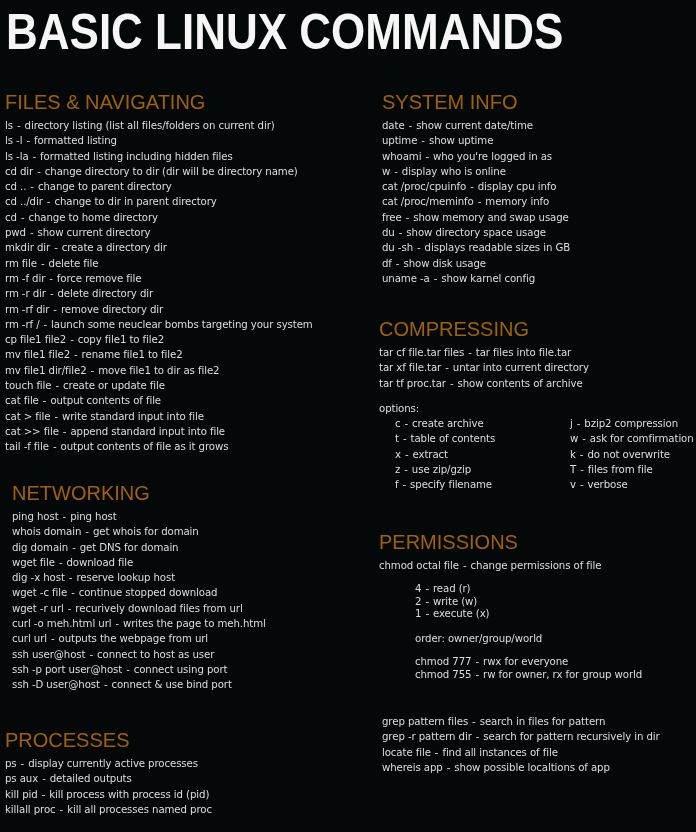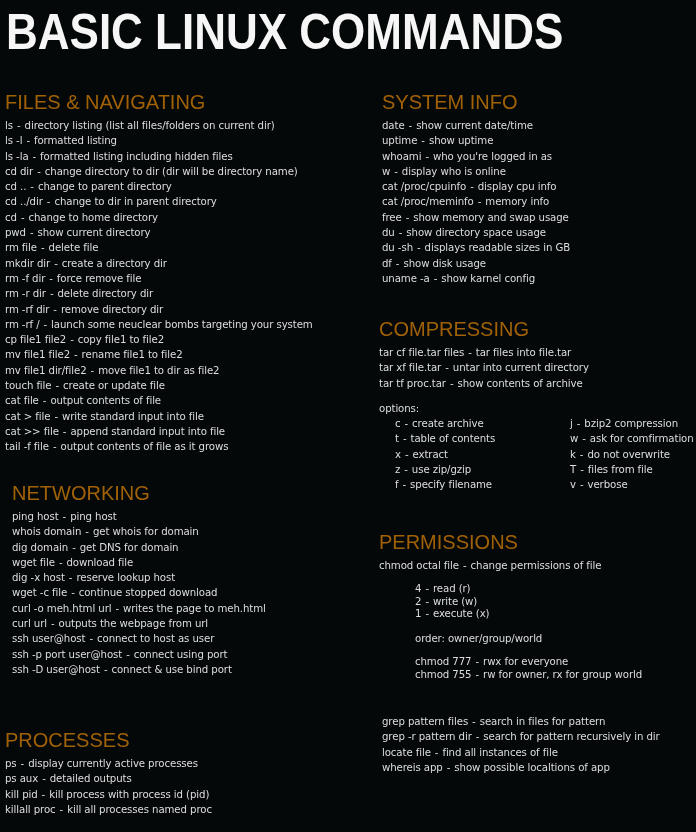--- a/index.html
+++ b/index.html
@@ -44,22 +44,22 @@
   <div class="sec-head">FILES &amp; NAVIGATING</div>
   <div>
       <div class="line"><span>ls</span><span class="sep">-</span><span>directory listing (list all files/folders on current dir)</span></div>
       <div class="line"><span>ls -l</span><span class="sep">-</span><span>formatted listing</span></div>
       <div class="line"><span>ls -la</span><span class="sep">-</span><span>formatted listing including hidden files</span></div>
       <div class="line"><span>cd dir</span><span class="sep">-</span><span>change directory to dir (dir will be directory name)</span></div>
       <div class="line"><span>cd ..</span><span class="sep">-</span><span>change to parent directory</span></div>
       <div class="line"><span>cd ../dir</span><span class="sep">-</span><span>change to dir in parent directory</span></div>
       <div class="line"><span>cd</span><span class="sep">-</span><span>change to home directory</span></div>
       <div class="line"><span>pwd</span><span class="sep">-</span><span>show current directory</span></div>
+      <div class="line"><span>mkdir dir</span><span class="sep">-</span><span>create a directory dir</span></div>
       <div class="line"><span>rm  file</span><span class="sep">-</span><span>delete file</span></div>
-      <div class="line"><span>mkdir dir</span><span class="sep">-</span><span>create a directory dir</span></div>
       <div class="line"><span>rm -f dir</span><span class="sep">-</span><span>force remove file</span></div>
       <div class="line"><span>rm -r dir</span><span class="sep">-</span><span>delete directory dir</span></div>
       <div class="line"><span>rm -rf dir</span><span class="sep">-</span><span>remove directory dir</span></div>
       <div class="line"><span>rm -rf /</span><span class="sep">-</span><span>launch some neuclear bombs targeting your system</span></div>
       <div class="line"><span>cp file1 file2</span><span class="sep">-</span><span>copy file1 to file2</span></div>
       <div class="line"><span>mv file1 file2</span><span class="sep">-</span><span>rename file1 to file2</span></div>
       <div class="line"><span>mv file1 dir/file2</span><span class="sep">-</span><span>move file1 to dir as file2</span></div>
       <div class="line"><span>touch file</span><span class="sep">-</span><span>create or update file</span></div>
       <div class="line"><span>cat file</span><span class="sep">-</span><span>output contents of file</span></div>
       <div class="line"><span>cat &gt; file</span><span class="sep">-</span><span>write standard input into file</span></div>
@@ -70,20 +70,21 @@
 
 <div class="section" style="left:5px; top:481px;margin-left:7px;">
   <div class="sec-head">NETWORKING</div>
   <div>
       <div class="line"><span>ping  host</span><span class="sep">-</span><span>ping host</span></div>
       <div class="line"><span>whois domain</span><span class="sep">-</span><span>get whois for domain</span></div>
       <div class="line"><span>dig domain</span><span class="sep">-</span><span>get DNS for domain</span></div>
       <div class="line"><span>wget file</span><span class="sep">-</span><span>download  file</span></div>
       <div class="line"><span>dig -x host</span><span class="sep">-</span><span>reserve lookup host</span></div>
       <div class="line"><span>wget -c file</span><span class="sep">-</span><span>continue stopped download</span></div>
+      <div class="line"><span>wget -r url</span><span class="sep">-</span><span>recurively download files from url</span></div>
       <div class="line"><span>curl -o meh.html url</span><span class="sep">-</span><span>writes the page to meh.html</span></div>
       <div class="line"><span>curl url</span><span class="sep">-</span><span>outputs the webpage from url</span></div>
       <div class="line"><span>ssh user@host</span><span class="sep">-</span><span>connect to host as user</span></div>
       <div class="line"><span>ssh -p port user@host</span><span class="sep">-</span><span>connect using port</span></div>
       <div class="line"><span>ssh -D user@host</span><span class="sep">-</span><span>connect &amp; use bind port</span></div>
     </div>
 </div>
 
 <div class="section" style="left:5px; top:728px;">
   <div class="sec-head">PROCESSES</div>

